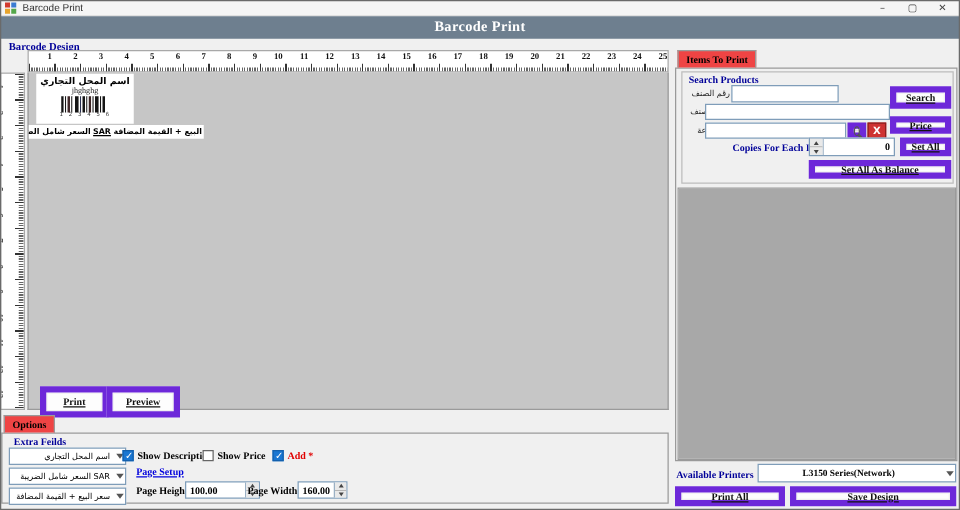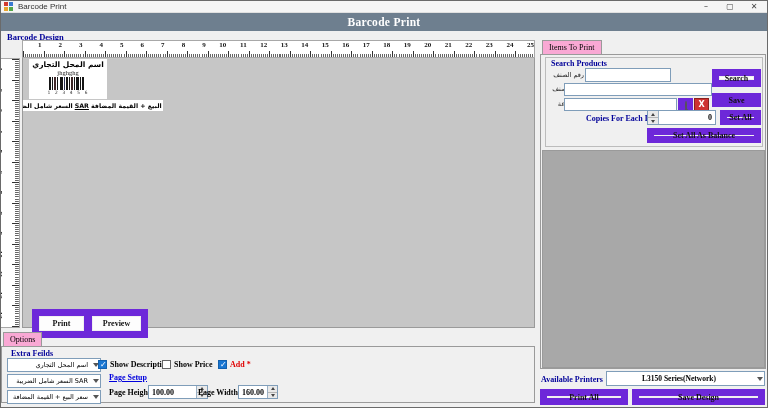--- a/index.html
+++ b/index.html
@@ -48,26 +48,26 @@
   .shopname{font:bold 7.5px "DejaVu Sans",sans-serif;direction:rtl;margin-top:1px;}
   .itemcode{font:6.5px "Liberation Serif",serif;color:#222;}
   .barcode{width:38px;height:13px;margin:1px auto 0;display:flex;align-items:stretch;}
   .barcode i{display:block;height:100%;}
   .bcdigits{font:4.5px "DejaVu Sans Mono",monospace;color:#333;letter-spacing:1px;}
   .pricestrip{position:absolute;left:0;top:42px;width:140px;height:11px;background:#fff;
       font:bold 6.3px "DejaVu Sans",sans-serif;direction:rtl;display:flex;align-items:center;justify-content:center;gap:2px;white-space:nowrap;overflow:hidden;}
   .sar{text-decoration:underline;font-weight:bold;}
 
   
-  .btn{background:#fdfdfd;border:7px solid #6d28d9;display:flex;align-items:center;justify-content:center;
-       font-weight:bold;font-size:8px;color:#111;box-shadow:inset 0 0 0 1px #f0f0f0;cursor:default;}
-
-  
-  .tab{background:#f9a8d4;border:1px solid #9a9a9a;border-bottom:none;display:flex;align-items:center;
-       padding:0 6px;font-weight:normal;font-size:8px;height:14px;z-index:2;}
+  .btn{background:#fdfdfd;border:5px solid #6d28d9;display:flex;align-items:center;justify-content:center;
+       font-weight:bold;font-size:8px;color:#111;box-shadow:inset 0 0 0 1px #f0f0f0;cursor:default;text-decoration:underline;}
+
+  
+  .tab{background:#ef4444;border:1px solid #9a9a9a;border-bottom:none;display:flex;align-items:center;
+       padding:0 6px;font-weight:bold;font-size:8px;height:14px;z-index:2;}
   .panel{border:1px solid #9a9a9a;background:#f0f0f0;}
 
   
   .textbox{background:#fff;border:1px solid #7f9db9;}
   .combo{background:#fff;border:1px solid #7f9db9;display:flex;align-items:center;}
   .combo .val{flex:1;font-size:6.5px;text-align:right;padding:0 3px;direction:rtl;overflow:hidden;white-space:nowrap;}
   .combo .arrow{width:9px;display:flex;align-items:center;justify-content:center;}
   .tri-down{width:0;height:0;border-left:3px solid transparent;border-right:3px solid transparent;border-top:4px solid #555;}
   .checkbox{width:9px;height:9px;border:1px solid #666;background:#fff;display:inline-block;position:relative;box-sizing:border-box;}
   .checkbox.checked{background:#1976d2;border-color:#1360ad;}
@@ -289,21 +289,21 @@
     <div class="abs textbox" style="left:18px;top:25px;width:148px;height:13px;"></div>
 
     <div class="abs fieldlabel" style="left:6px;top:42px;width:32px;">المجموعة</div>
     <div class="abs textbox" style="left:18px;top:40px;width:113px;height:13px;"></div>
     <div class="btn abs" style="left:132px;top:40px;width:15px;height:13px;background:#dcdcdc;">
       <span class="mag-glyph"></span>
     </div>
     <div class="abs xbtn" style="left:148px;top:40px;width:15px;height:13px;">
       <span>X</span>
     </div>
-    <div class="btn abs" style="left:166px;top:35px;width:49px;height:14px;">Save</div>
+    <div class="btn abs" style="left:166px;top:35px;width:49px;height:14px;">Price</div>
 
     <div class="abs navy" style="left:40px;top:56px;font-size:8px;">Copies For Each Line</div>
     <div class="abs numbox" style="left:101px;top:52px;width:69px;height:15px;">
       <span class="spincol left">
           <span>
             <i class="tri-u"></i>
           </span>
           <span>
             <i class="tri-d"></i>
           </span>

